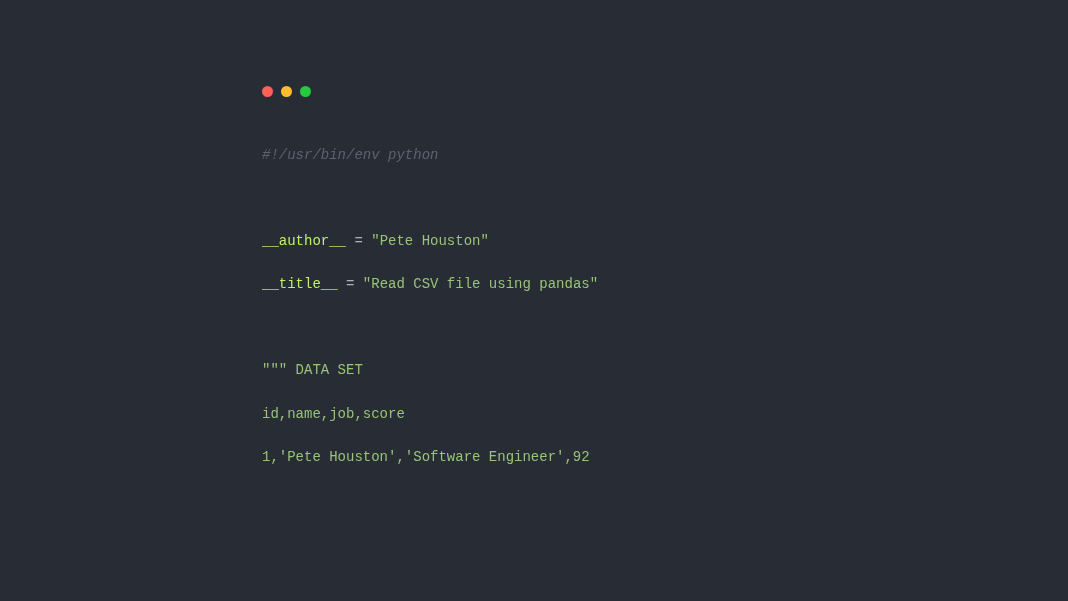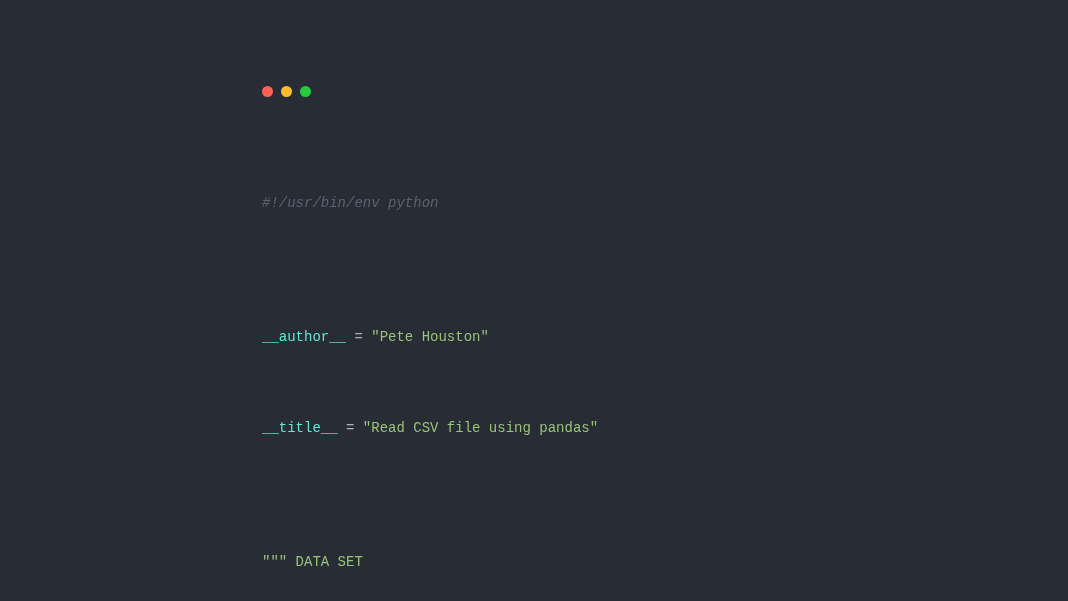--- a/index.html
+++ b/index.html
@@ -16,44 +16,46 @@
   }
   .dots {
     display:flex; gap:8px;
     margin-bottom:26px;
   }
   .dot {
     width:11px; height:11px; border-radius:50%;
   }
   .code { white-space:pre; }
   .c-comment  { color:#5c6370; font-style:italic; }
-  .c-var      { color:#5eead4; }
+  .c-var      { color:#bef264; }
   
   .c-string   { color:#98c379; }
   .c-plain    { color:#abb2bf; }
   .blank { height:21px; }
-  .line { display:block;margin-top:48px; }
+  .line { display:block; }
 </style>
 </head>
 <body>
 
 <div class="window">
   <div class="dots">
     <div class="dot" style="background:#ff5f56"></div>
     <div class="dot" style="background:#ffbd2e"></div>
     <div class="dot" style="background:#27c93f"></div>
   </div>
 
   <div class="code">
 <span class="line"><span class="c-comment">#!/usr/bin/env python</span></span>
 <div class="blank"></div>
 <span class="line"><span class="c-var">__author__</span><span class="c-plain"> = </span><span class="c-string">"Pete Houston"</span></span>
 <span class="line"><span class="c-var">__title__</span><span class="c-plain"> = </span><span class="c-string">"Read CSV file using pandas"</span></span>
 <div class="blank"></div>
 <span class="line"><span class="c-string">""" DATA SET</span></span>
+<span class="line"><span class="c-string">id,name,job,score</span></span>
+<span class="line"><span class="c-string">1,'Pete Houston','Software Engineer',92</span></span>
 
 
 
 
 
 
 
 
   </div>
 </div>

